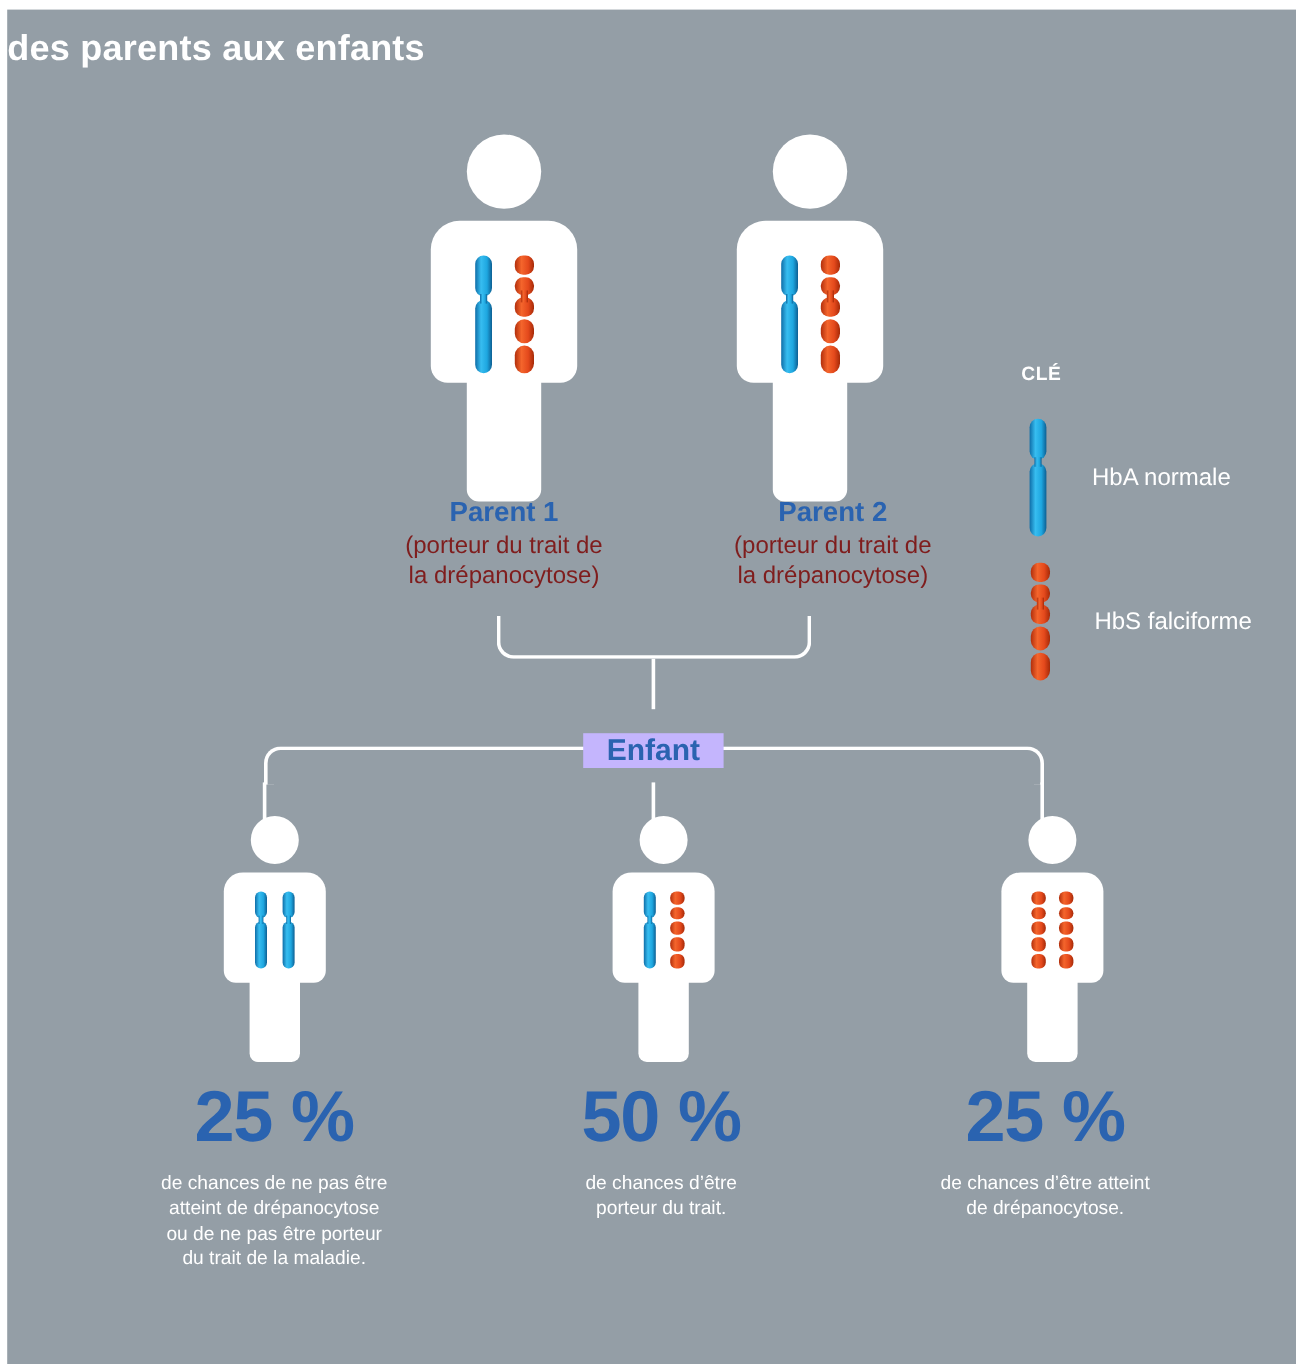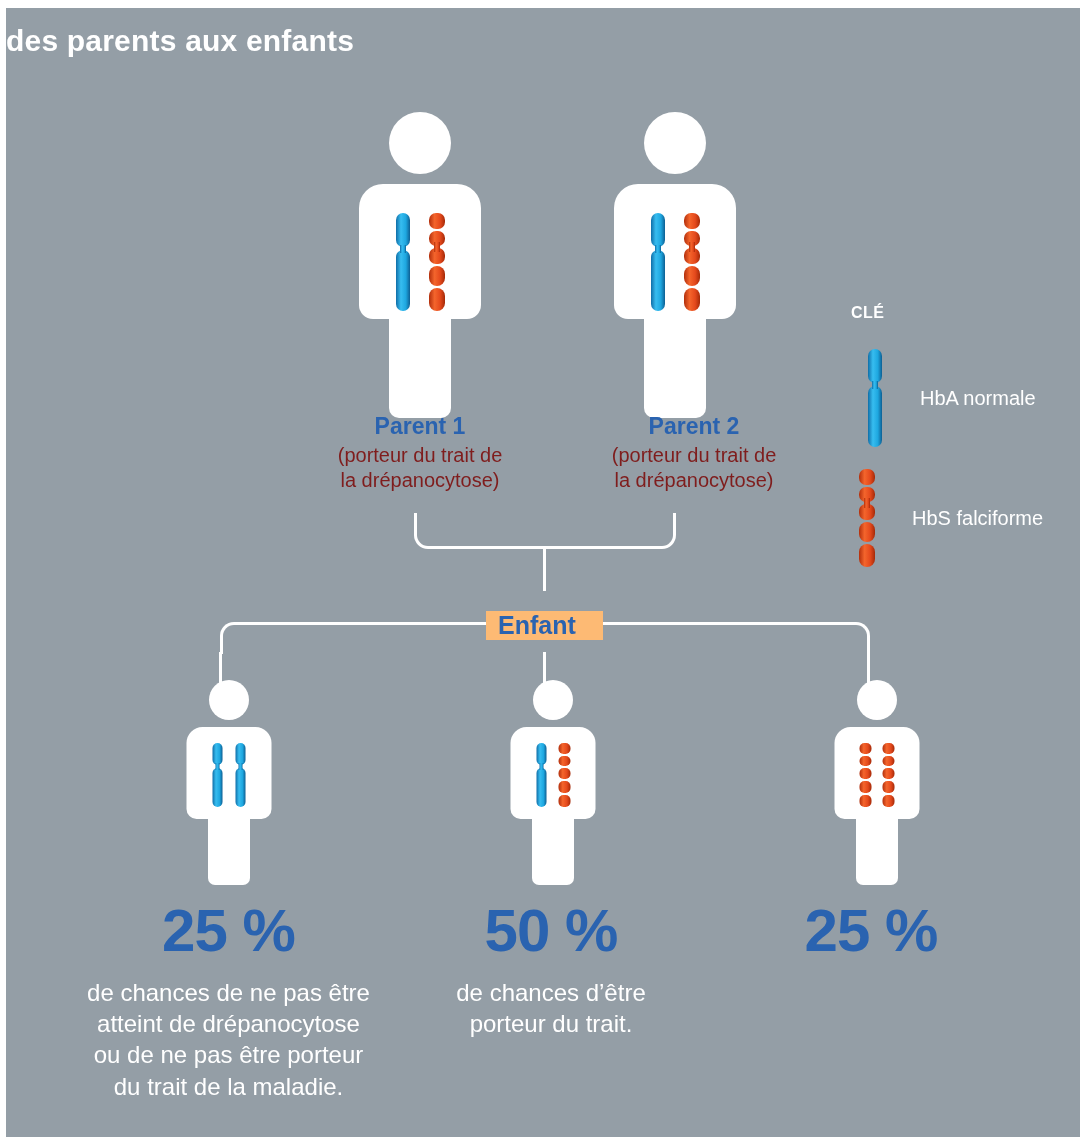--- a/index.html
+++ b/index.html
@@ -98,22 +98,23 @@
     border-bottom: none;
     border-top-left-radius: 14px;
     border-top-right-radius: 14px;
   }
 
   .enfant-label {
     position: absolute;
     color: #2a63b0;
     font-size: 25px;
     font-weight: bold;
+    text-align: center;
     z-index: 10;
-    background: #fdba74;
+    background: #c4b5fd;
     padding: 0 12px;
   }
 
   
   .legend { position: absolute; }
   .legend-title {
     position: absolute;
     color: #ffffff;
     font-size: 16px;
     font-weight: bold;
@@ -136,21 +137,21 @@
   .outcome { position: absolute; text-align: center; }
   .pct {
     color: #2a63b0;
     font-size: 60px;
     font-weight: bold;
     line-height: 1;
     letter-spacing: -1px;
   }
   .outcome-desc {
     color: #ffffff;
-    font-size: 24px;
+    font-size: 16px;
     line-height: 1.3;
     margin-top: 16px;
   }
 </style>
 </head>
 <body>
 
 <div id="infographic">
 
   <div class="title">des parents aux enfants</div>
@@ -321,26 +322,27 @@
     <div class="outcome-desc">de chances de ne pas être<br>atteint de drépanocytose<br>ou de ne pas être porteur<br>du trait de la maladie.</div>
   </div>
 
   <div class="outcome" style="left:395px; top:893px; width:300px;">
     <div class="pct">50 %</div>
     <div class="outcome-desc">de chances d’être<br>porteur du trait.</div>
   </div>
 
   <div class="outcome" style="left:700px; top:893px; width:330px;">
     <div class="pct">25 %</div>
+    <div class="outcome-desc">de chances d’être atteint<br>de drépanocytose.</div>
   </div>
 
   <div class="legend" style="left:840px; top:290px; width:234px; height:260px;">
     <div class="legend-title" style="left:5px; top:6px;">CLÉ</div>
 
-    <div class="legend-row" style="left:18px; top:50px;">
+    <div class="legend-row" style="left:8px; top:50px;">
       <span class="chromo">
         <svg width="22" height="100" viewBox="0 0 22 100">
           <rect x="4" y="1" width="14" height="34" rx="7" fill="url(#gb1)"></rect>
           <rect x="4" y="38" width="14" height="61" rx="7" fill="url(#gb1)"></rect>
           <rect x="8" y="33" width="6" height="8" fill="url(#gb1)"></rect>
         </svg>
       </span>
       <span class="legend-text">HbA normale</span>
     </div>
 

